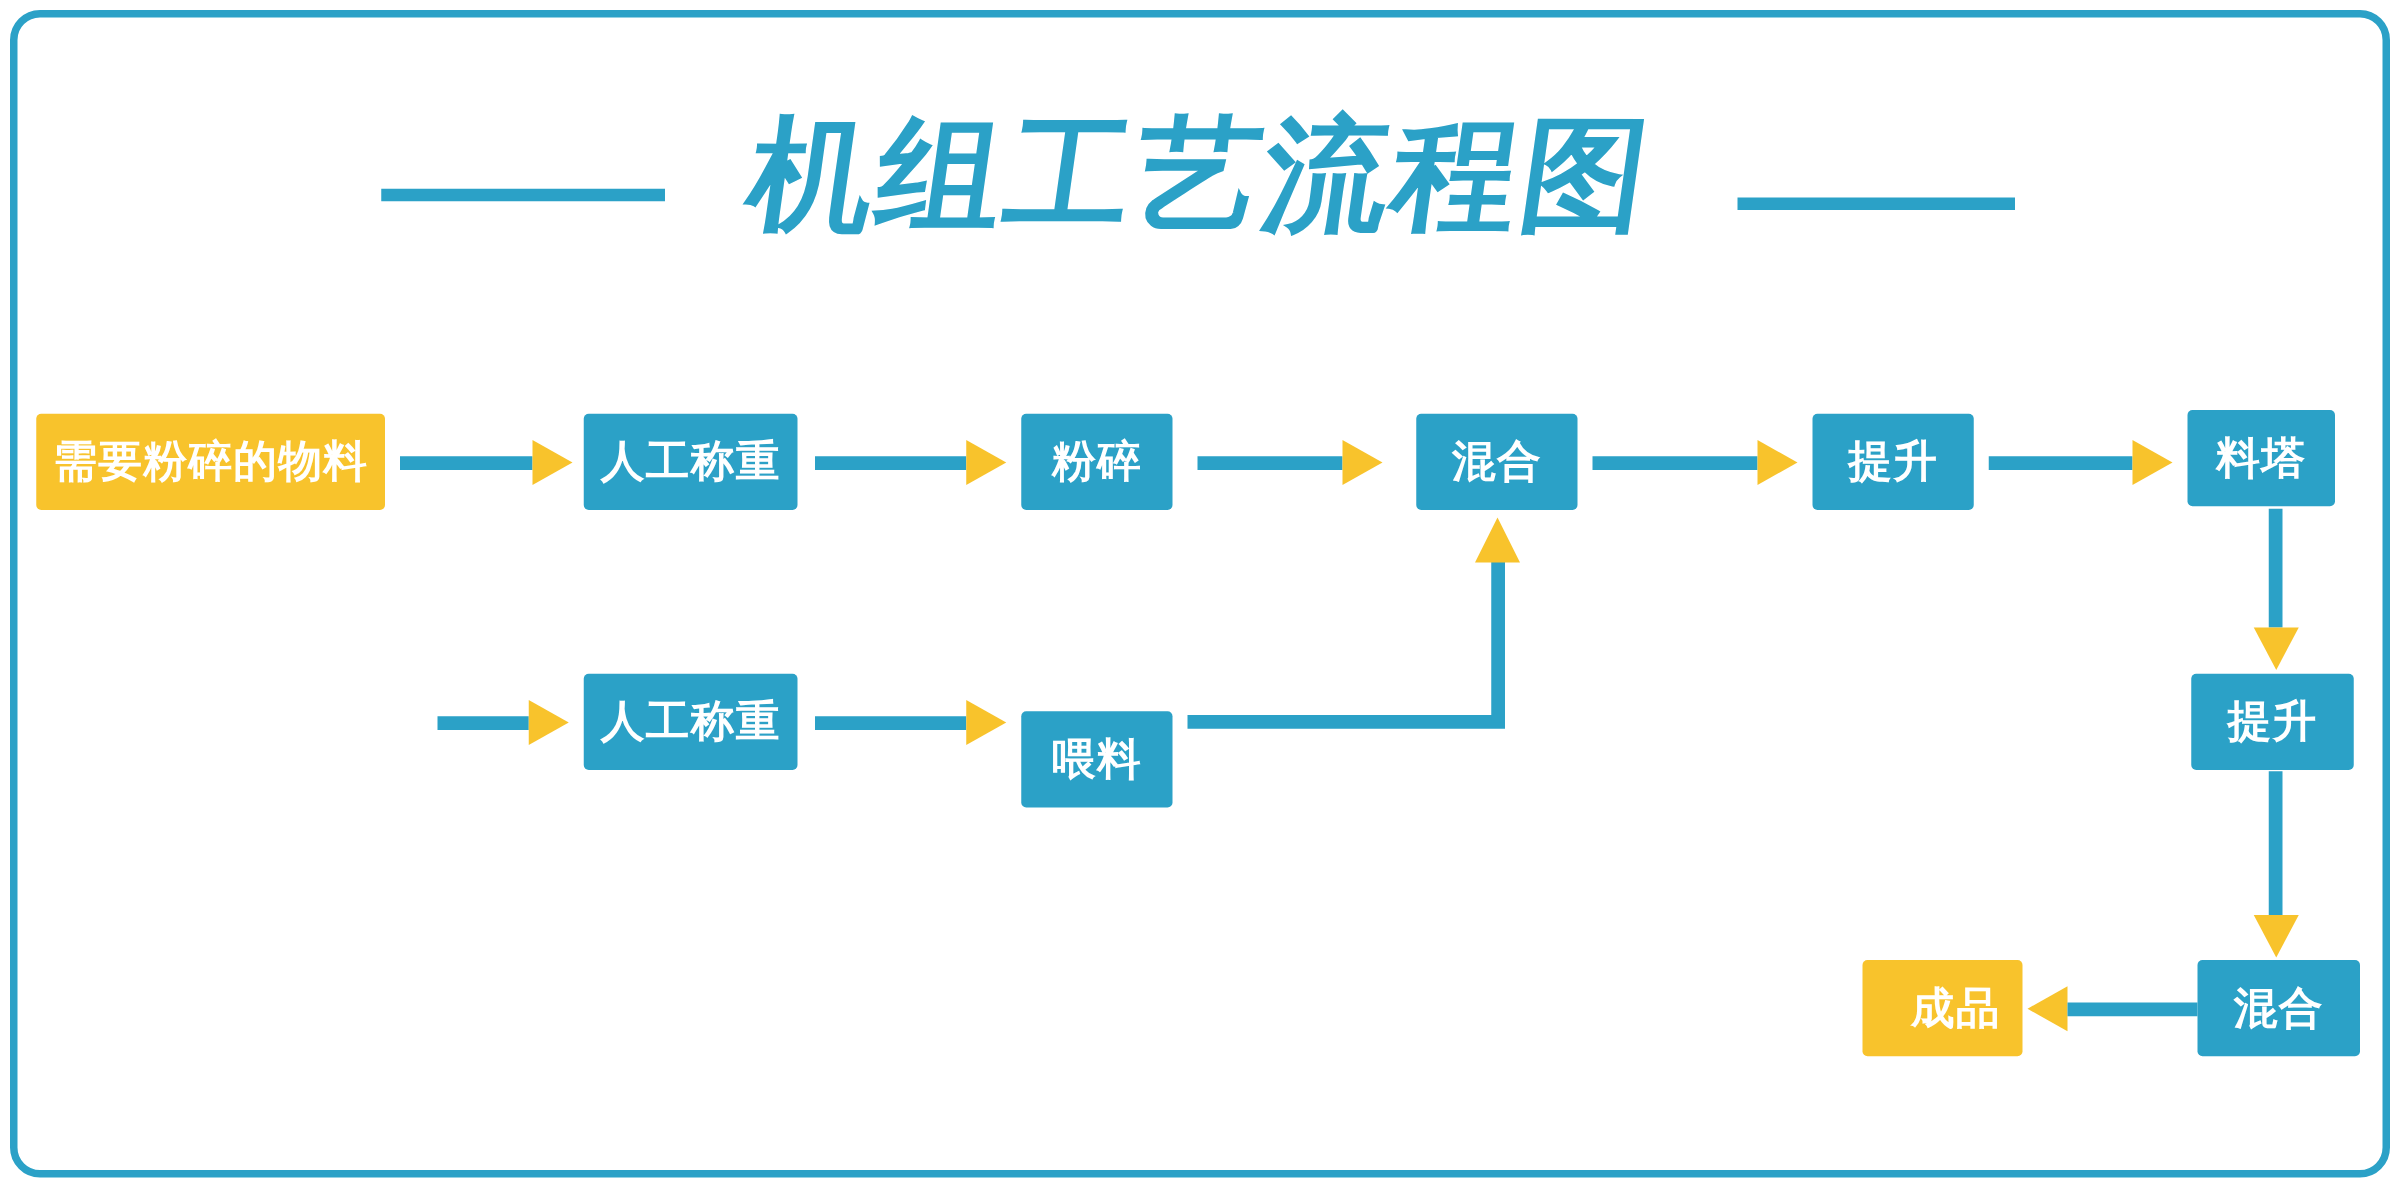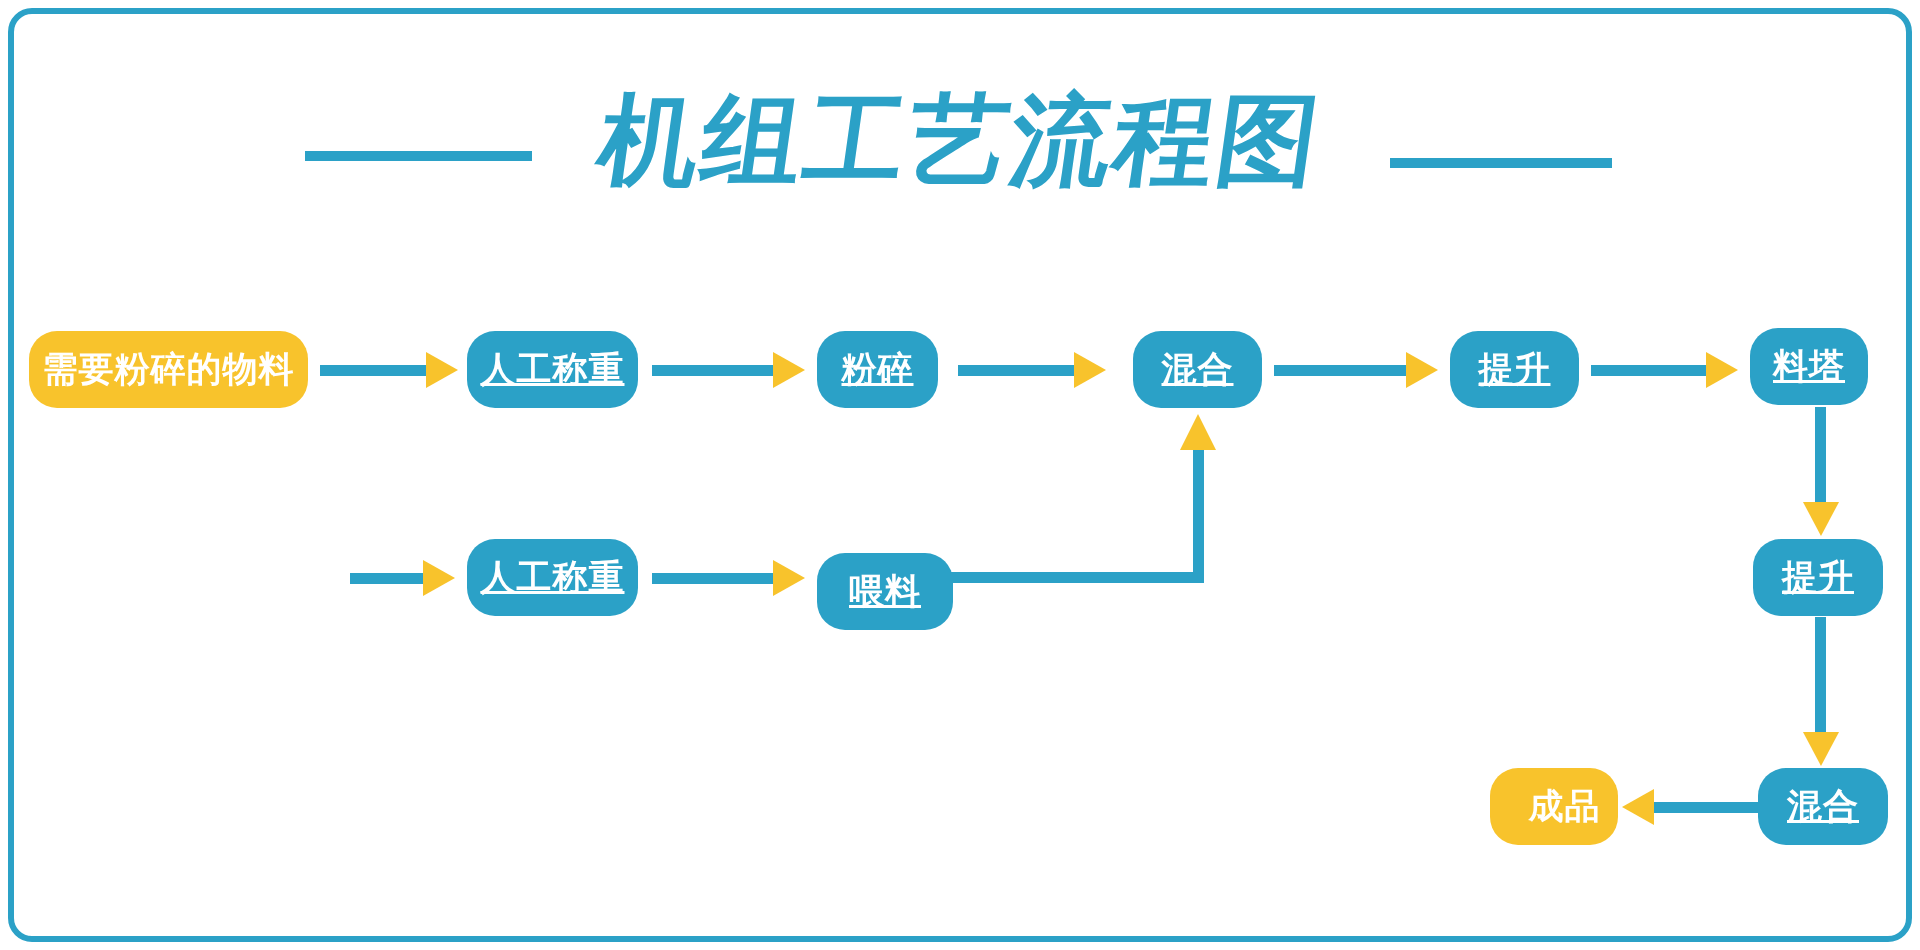--- a/index.html
+++ b/index.html
@@ -16,24 +16,24 @@
 
   
   .title{position:absolute;left:480px;top:88px;width:960px;text-align:center;
     font-size:100px;line-height:1.05;font-weight:800;color:var(--teal);
     transform:skewX(-8deg);letter-spacing:3px;white-space:nowrap;}
   .dash{position:absolute;height:10px;background:var(--teal);}
   .dash-left{left:305px;top:151px;width:227px;}
   .dash-right{left:1390px;top:158px;width:222px;}
 
   
-  .node{position:absolute;height:77px;border-radius:28px;display:flex;
+  .node{position:absolute;height:77px;border-radius:4px;display:flex;
     align-items:center;justify-content:center;color:#fff;font-weight:700;
     font-size:35px;letter-spacing:1px;white-space:nowrap;}
-  .node[data-color="teal"]{background:var(--teal);text-decoration:underline;}
+  .node[data-color="teal"]{background:var(--teal);}
   .node[data-color="yellow"]{background:var(--yellow);}
 
   
   .harrow{position:absolute;height:36px;display:flex;align-items:center;}
   .harrow .shaft{flex:1;height:11px;background:var(--teal);}
   .harrow .head{width:0;height:0;border-top:18px solid transparent;
     border-bottom:18px solid transparent;border-left:32px solid var(--yellow);}
   
   .harrow.left .head{border-left:none;border-right:32px solid var(--yellow);}
 
@@ -52,21 +52,21 @@
 
   
   #n-mat-crush   {left:29px;  top:331px; width:279px;}
   #n-weigh-1     {left:467px; top:331px; width:171px;}
   #n-crush       {left:817px; top:331px; width:121px;}
   #n-mix-1       {left:1133px;top:331px; width:129px;}
   #n-lift-1      {left:1450px;top:331px; width:129px;}
   #n-tower       {left:1750px;top:328px; width:118px;}
   #n-mat-nocrush {left:27px;  top:539px; width:311px;}
   #n-weigh-2     {left:467px; top:539px; width:171px;}
-  #n-feed        {left:817px; top:553px; width:136px;}
+  #n-feed        {left:817px; top:569px; width:121px;}
   #n-lift-2      {left:1753px;top:539px; width:130px;}
   #n-mix-2       {left:1758px;top:768px; width:130px;}
   #n-product     {left:1490px;top:768px; width:128px;padding-left:21px;}
 
   
   #a1{left:320px; top:352px; width:138px;}
   #a2{left:652px; top:352px; width:153px;}
   #a3{left:958px; top:352px; width:148px;}
   #a4{left:1274px;top:352px; width:164px;}
   #a5{left:1591px;top:352px; width:147px;}

